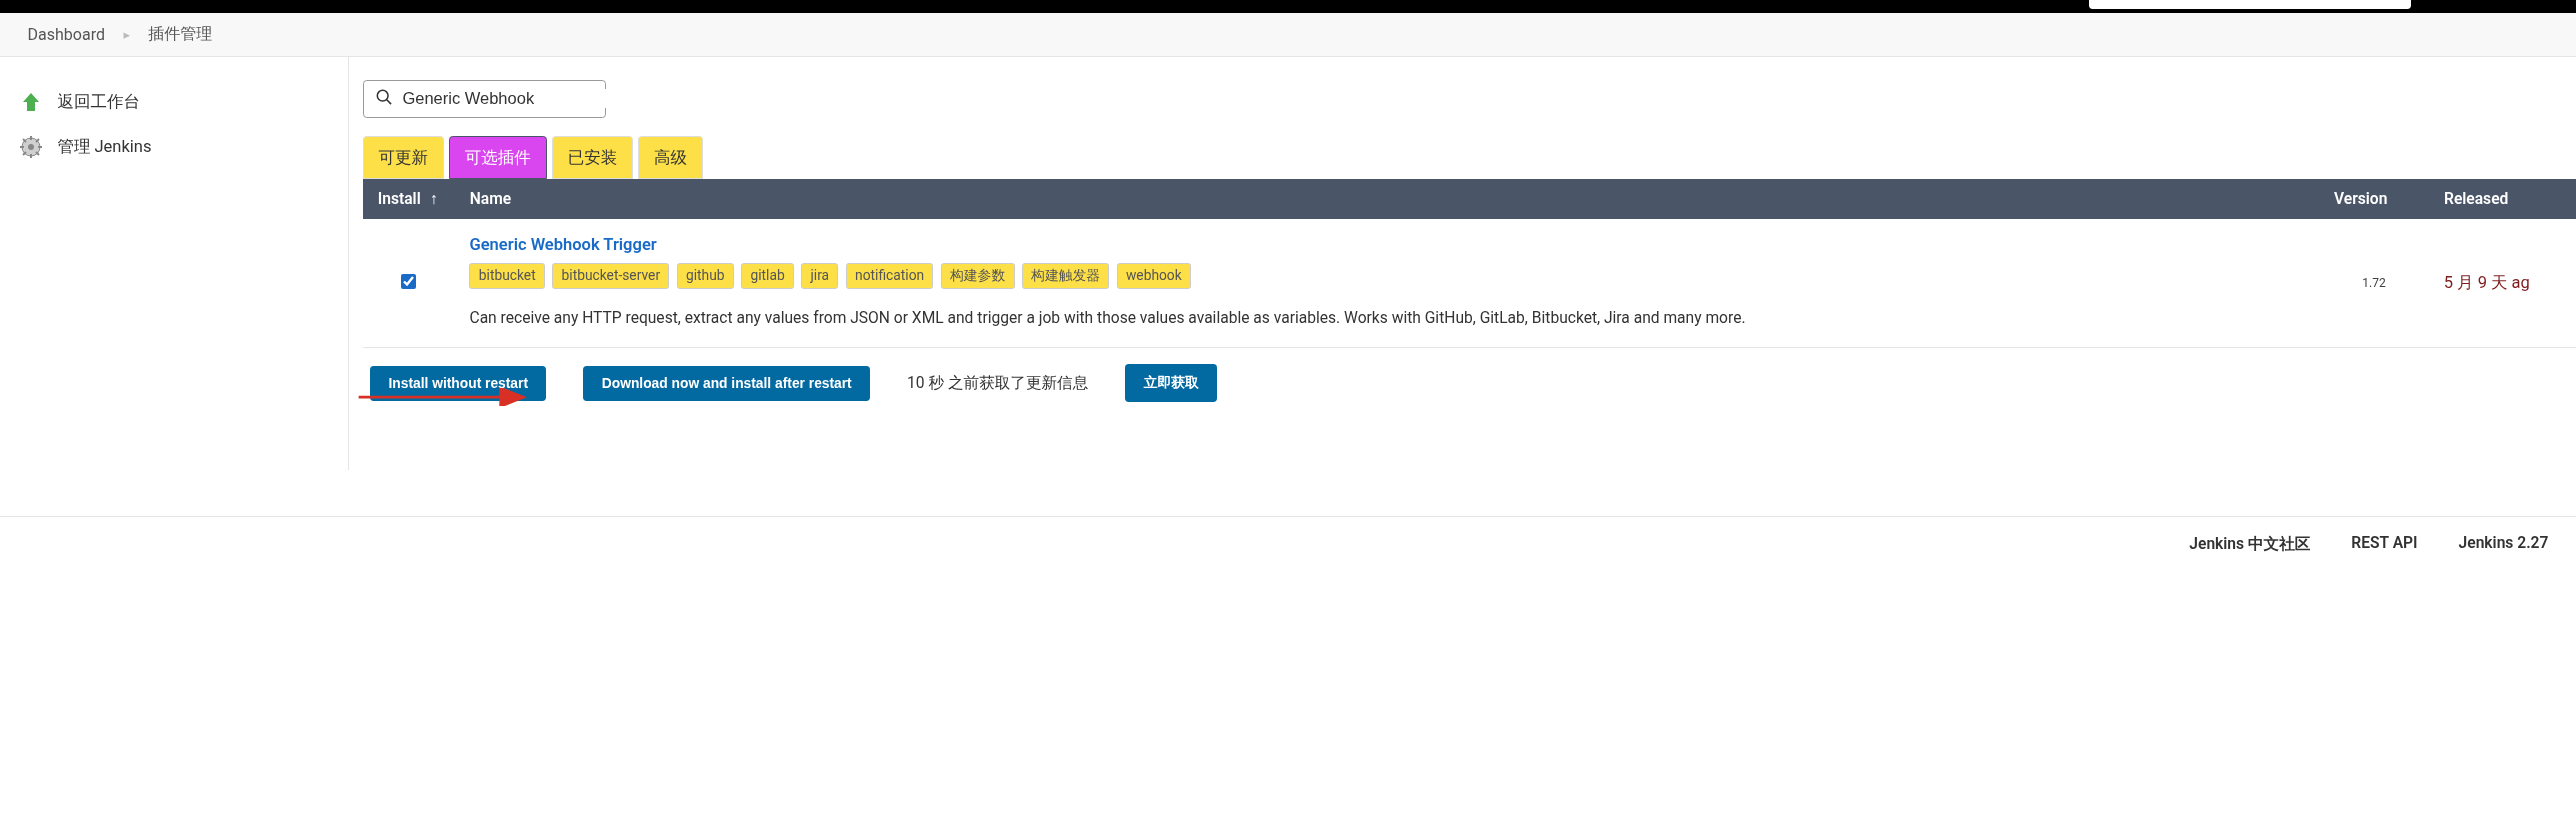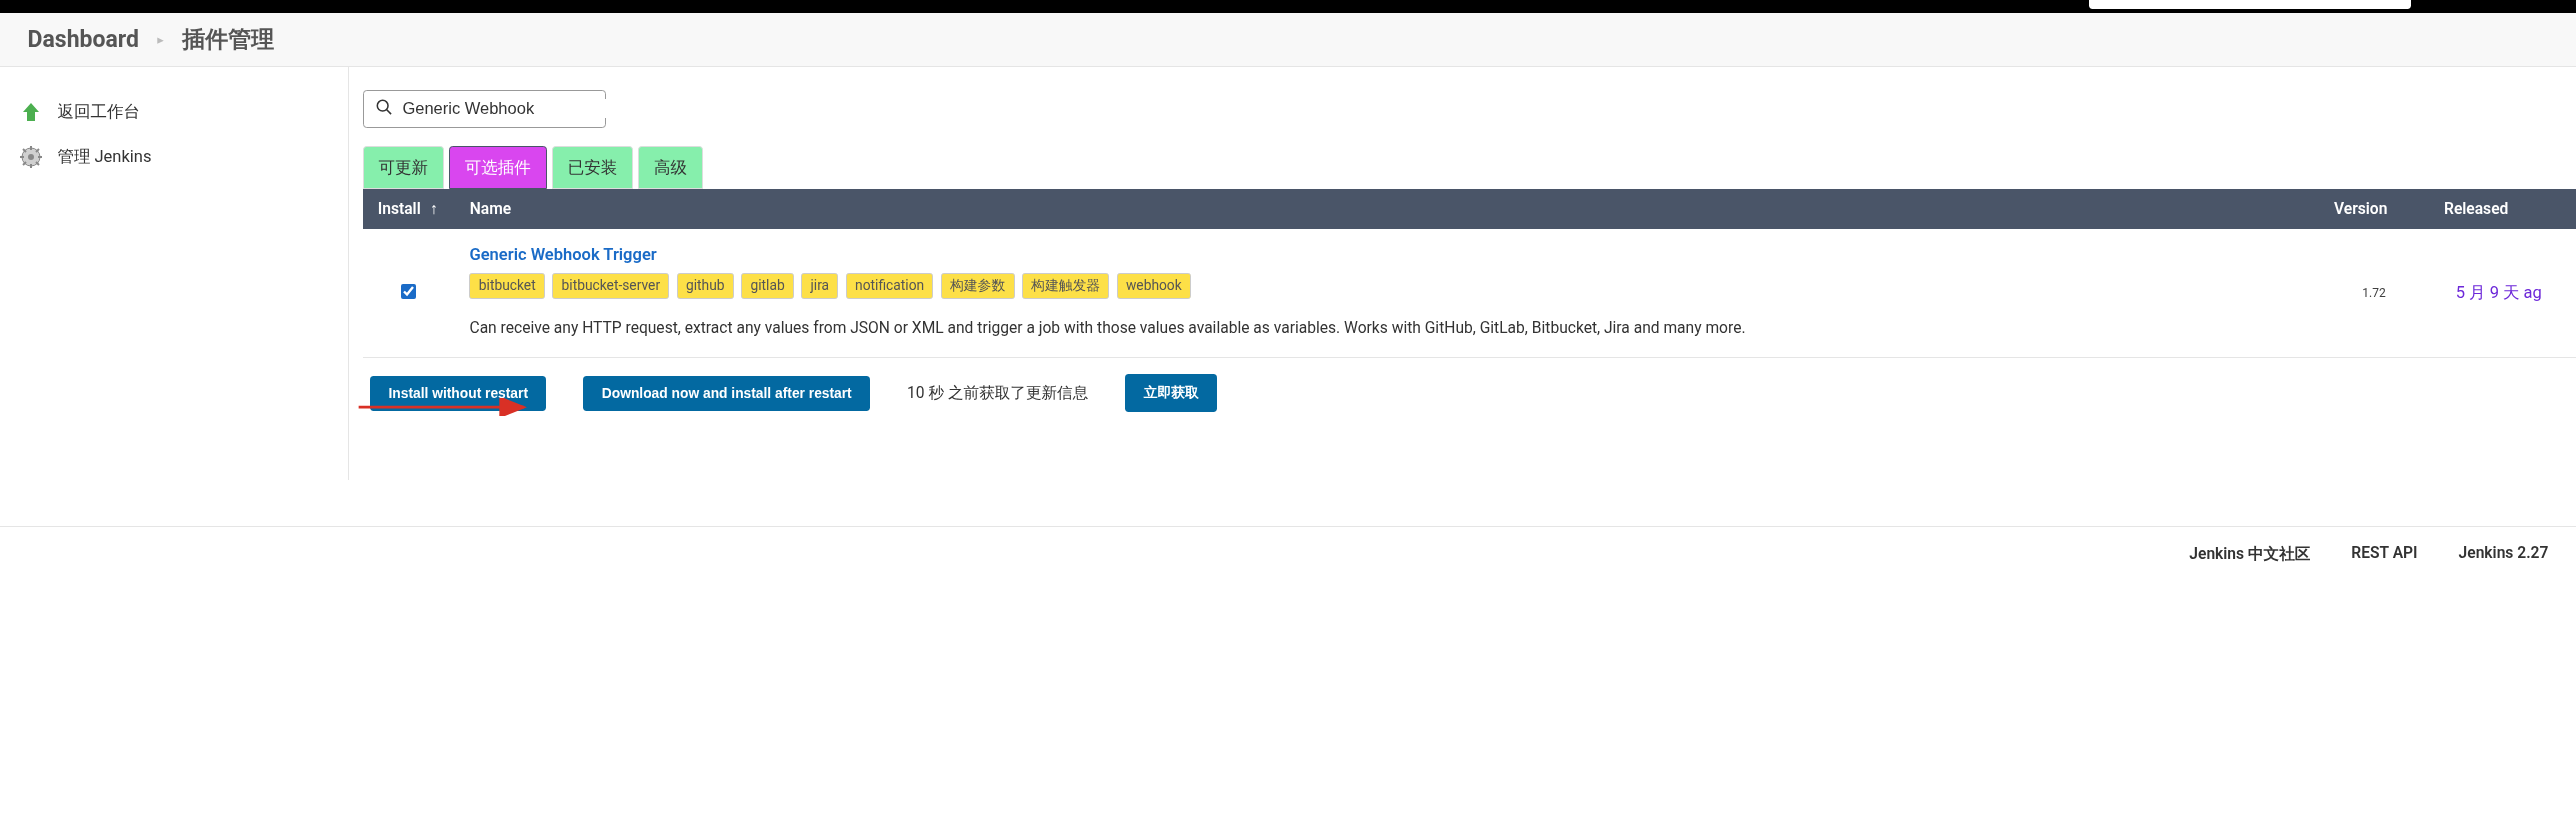--- a/index.html
+++ b/index.html
@@ -29,22 +29,22 @@
     }
     .breadcrumb-bar {
       background: #f8f8f8;
       border-bottom: 0.9px solid #e5e5e5;
       padding: 11px 27.6px;
       display: flex;
       align-items: center;
       gap: 18.4px;
     }
     .breadcrumb-item {
-      font-size: 23px;
-      font-weight: 700;
+      font-size: 16px;
+      font-weight: 400;
       color: #555;
       cursor: pointer;
     }
     .breadcrumb-sep {
       color: #bbb;
       font-size: 13px;
     }
     .main-layout {
       display: flex;
       min-height: 413px;
@@ -97,21 +97,21 @@
     .tabs {
       display: flex;
       gap: 5.5px;
       margin-top: 18.4px;
     }
     .tab {
       border: 0.9px solid #ddd;
       padding: 9.2px 14.7px;
       font-size: 16.5px;
       color: #333;
-      background: #86efac;
+      background: #fde047;
       cursor: pointer;
       border-radius: 3.7px 3.7px 0 0;
     }
     .tab.active {
       background: #d946ef;
       color: #fff;
       border-color: #4a5568;
     }
     .plugin-table {
       width: 100%;
@@ -174,22 +174,21 @@
       line-height: 1.5;
       margin-top: 18px;
     }
     .version-text {
       font-size: 12px;
       color: #404040;
       margin-top: 27px;
     }
     .released-text {
       font-size: 16.5px;
-      color: #6d28d9;
-      margin-left: 12px;
+      color: #7f1d1d;
     }
     .checkbox {
       width: 14.7px;
       height: 14.7px;
       accent-color: #1a6bc7;
     }
     .action-bar {
       display: flex;
       align-items: center;
       gap: 37px;

